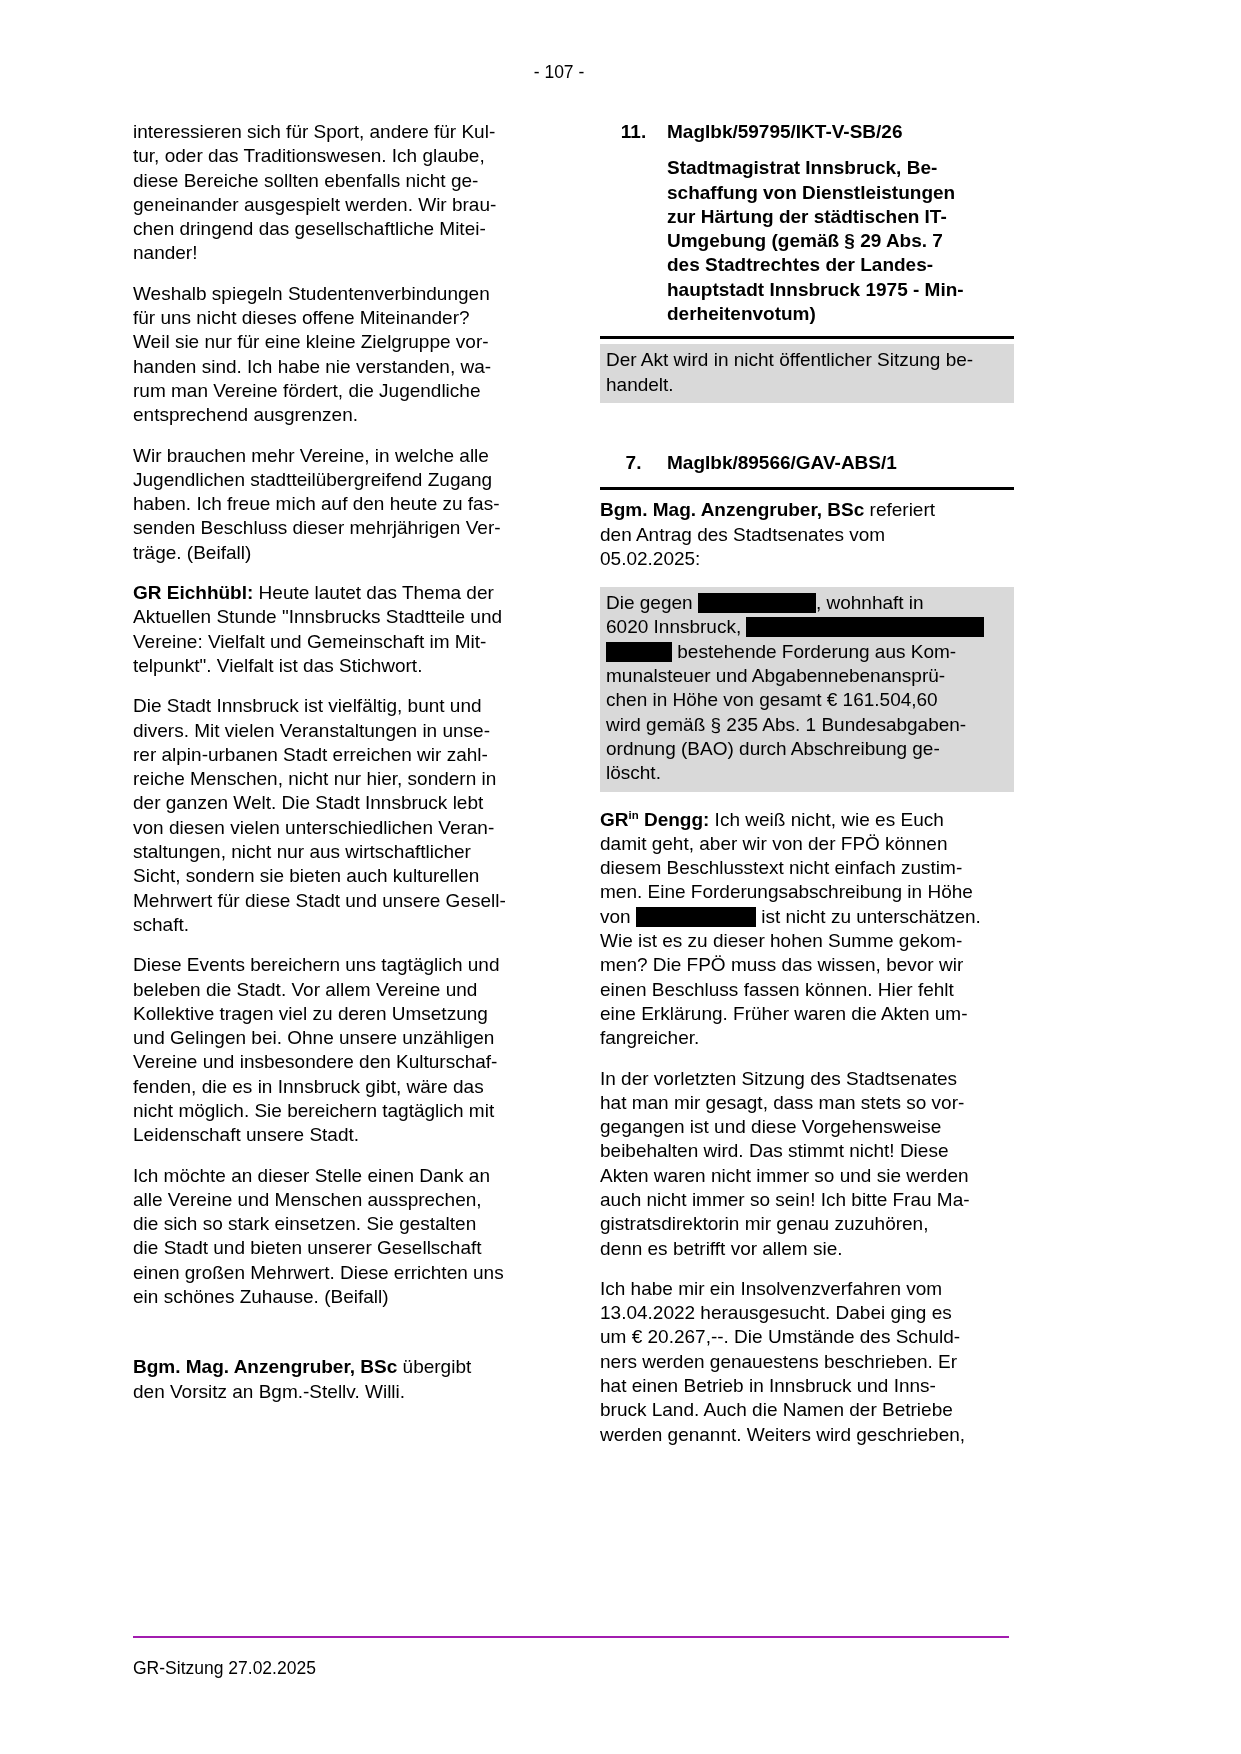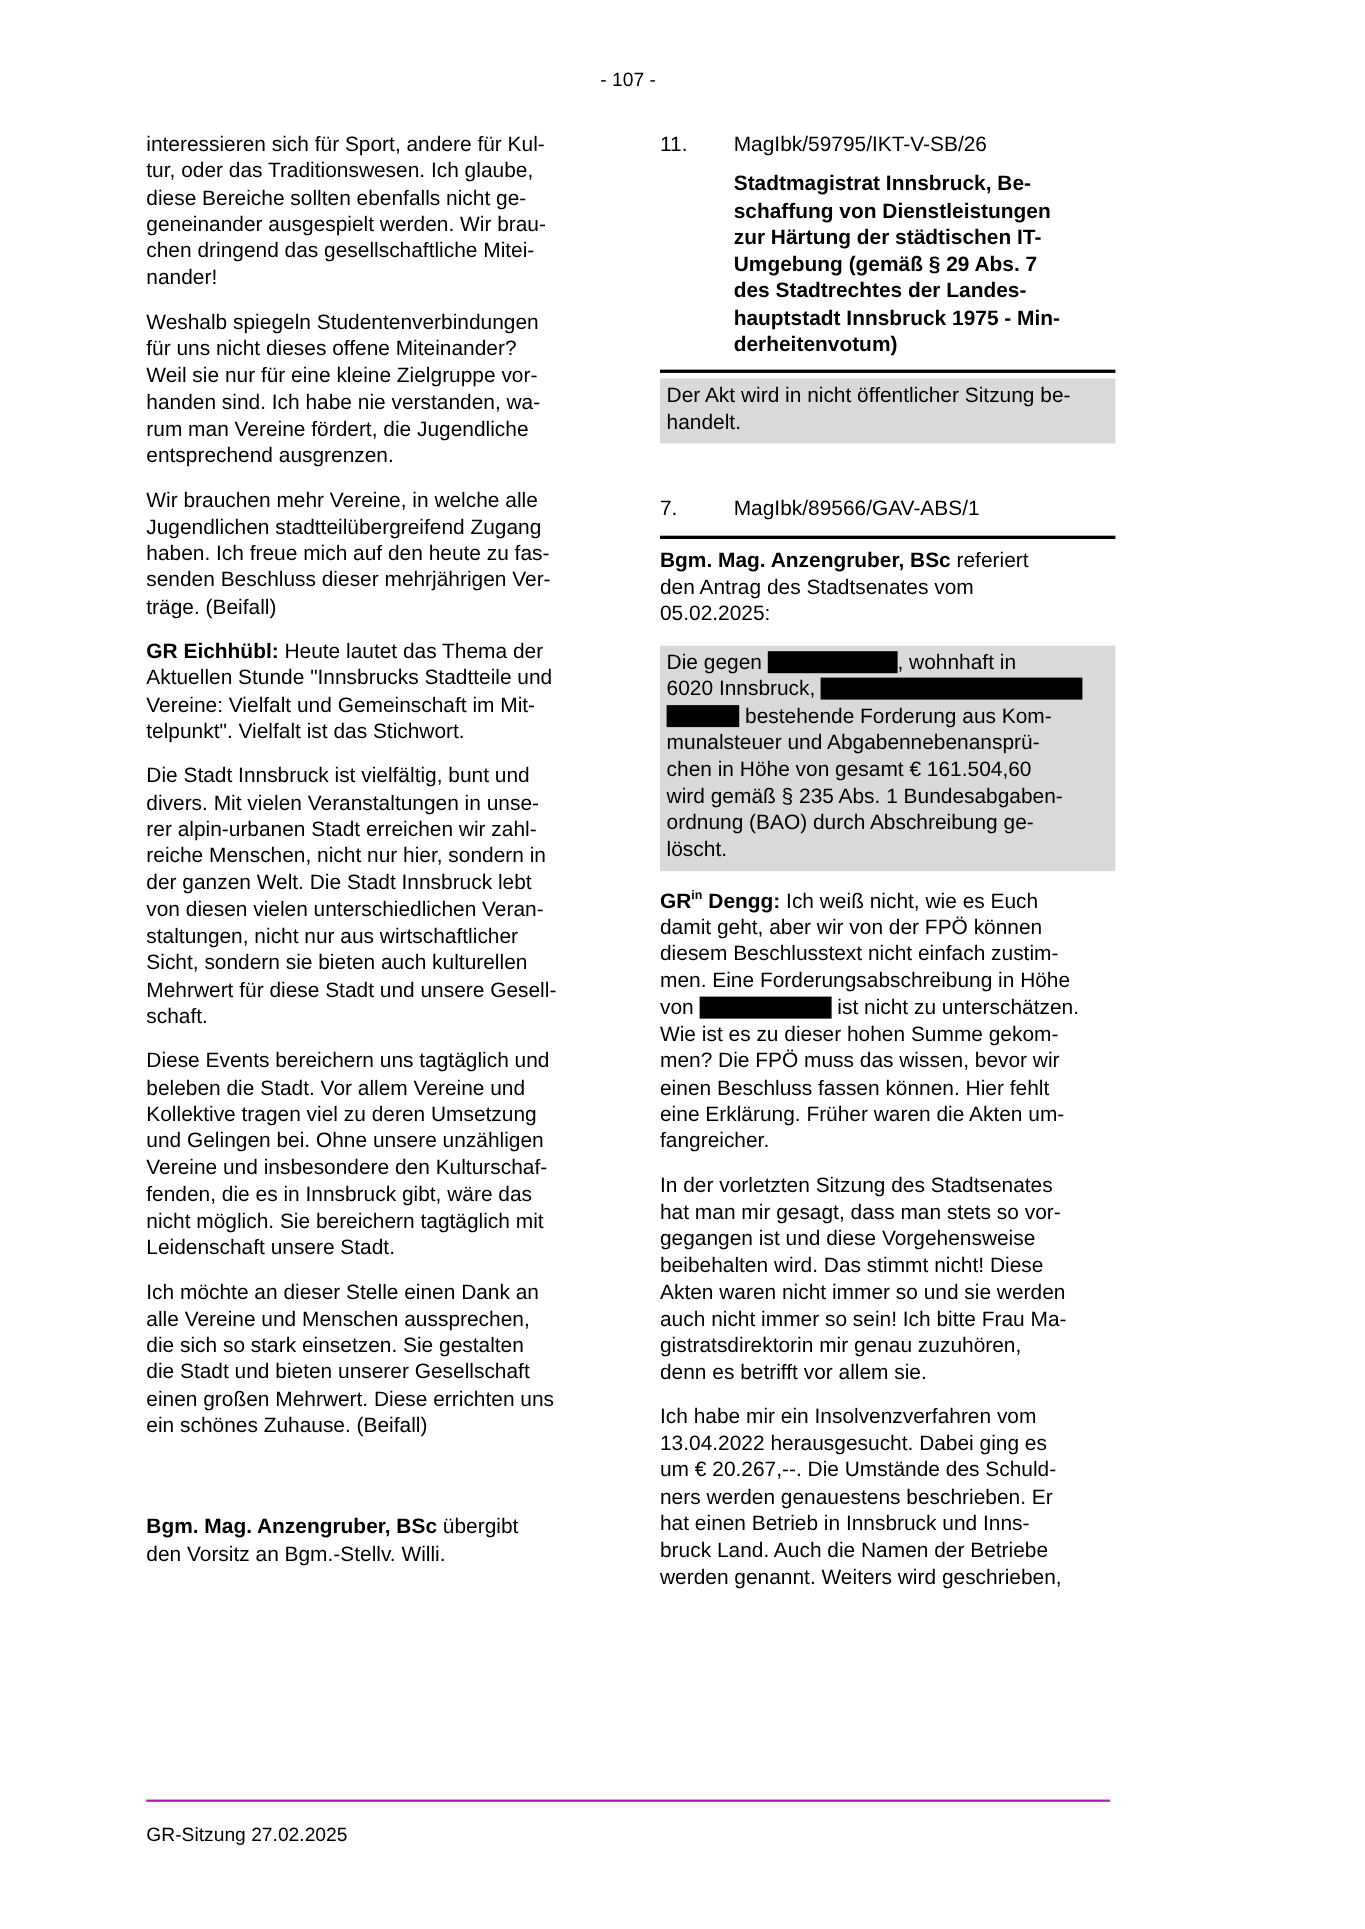--- a/index.html
+++ b/index.html
@@ -12,42 +12,42 @@
   .page {
     position: relative;
     width: 1241px;
     height: 1754px;
     background: #ffffff;
     overflow: hidden;
   }
   .page-number {
     position: absolute;
     top: 62px;
-    left: 133px;
+    left: 121px;
     width: 876px;
     text-align: center;
     font-size: 17.5px;
   }
   .col {
     position: absolute;
     top: 120px;
     font-size: 19px;
     line-height: 24.3px;
   }
   .col-left  { left: 133px; width: 416px; }
   .col-right { left: 600px; width: 414px; }
 
   .para { white-space: pre-line; margin: 0 0 16px 0; }
-  .para-gap { margin-top: 68px; }
+  .para-gap { margin-top: 46px; }
   b { font-weight: bold; }
   sup { font-size: 0.6em; vertical-align: super; line-height: 0; }
 
   .agenda-item { }
   .agenda-item + .agenda-item { margin-top: 48px; }
-  .item-head { display: flex; font-weight: normal; margin-bottom: 12px; }
+  .item-head { display: flex; font-weight: bold; margin-bottom: 12px; text-align: center; }
   .item-num { width: 67px; flex: none; }
   .item-title {
     margin-left: 67px;
     font-weight: bold;
     white-space: pre-line;
     margin-bottom: 10px;
   }
   .rule { border: none; border-top: 3px solid #000; height: 0; }
   .gray {
     background: var(--highlight-box, #d9d9d9);

